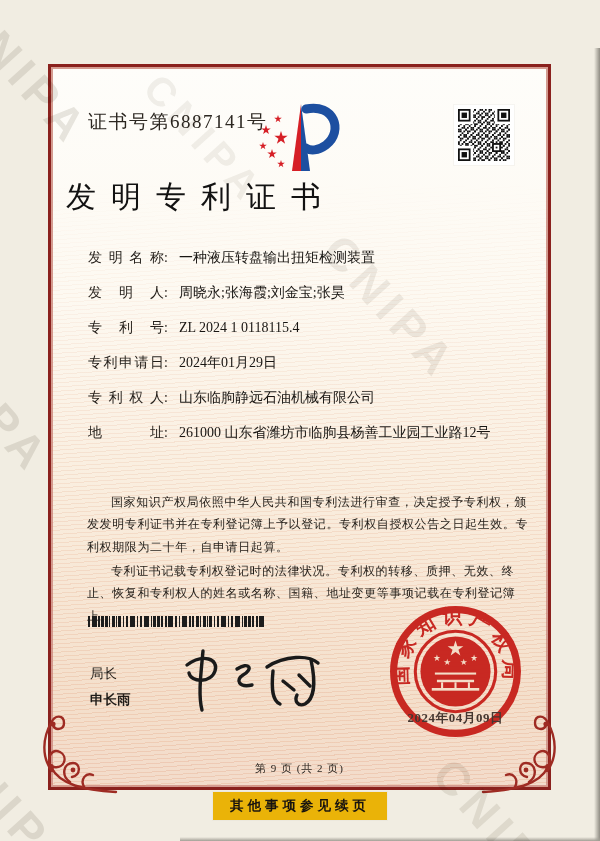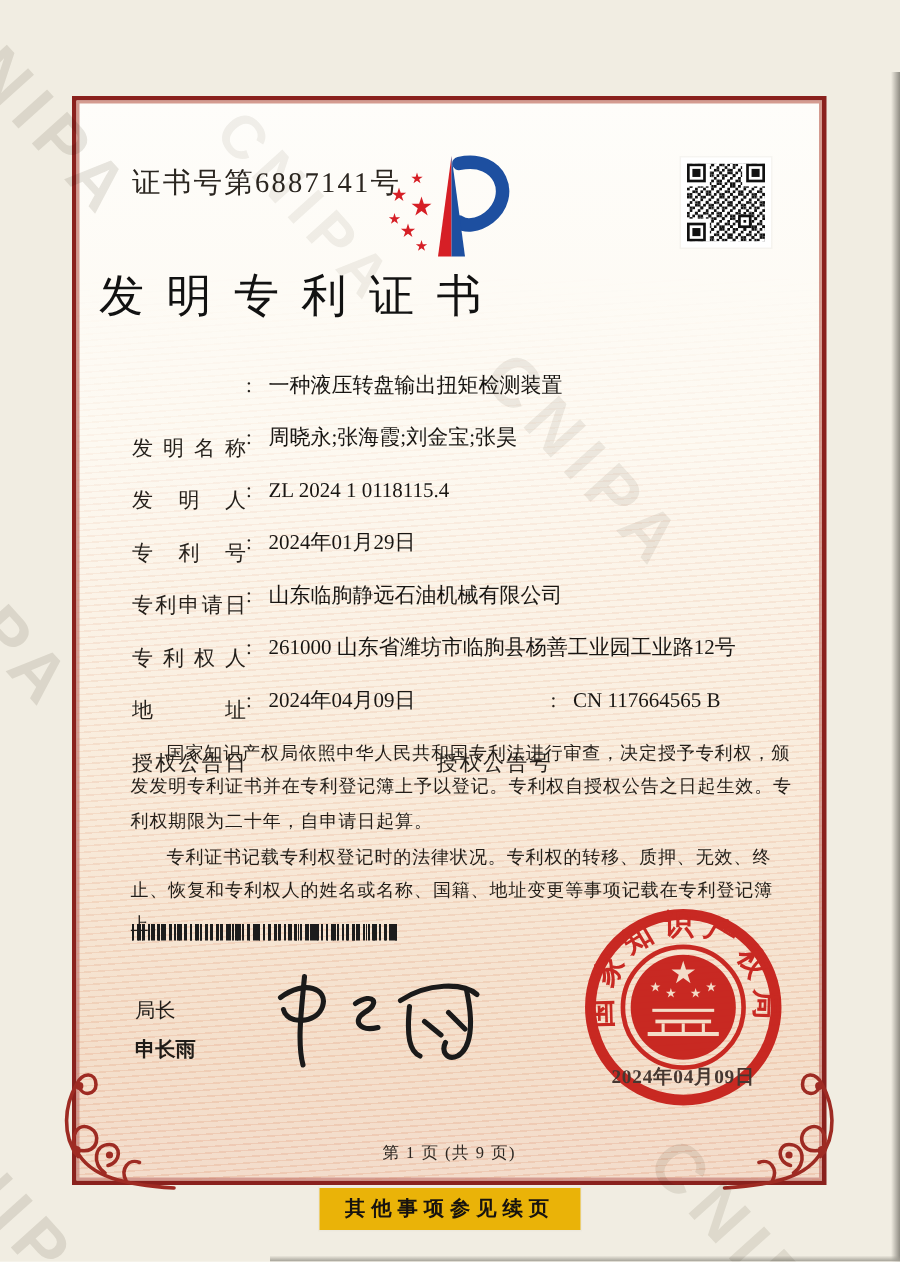--- a/index.html
+++ b/index.html
@@ -33,21 +33,21 @@
   .cert-no{position:absolute;left:37px;top:42px;font-size:19px;letter-spacing:1.5px;color:#2b2620;}
   .logo{position:absolute;left:203px;top:34px;width:92px;height:74px;}
   .qr-box{position:absolute;left:403px;top:38px;width:60px;height:60px;background:#fff;
     display:flex;align-items:center;justify-content:center;box-shadow:0 0 0 1px rgba(0,0,0,.03);}
   .title{position:absolute;left:0;top:110px;width:100%;text-align:left;
     font-size:30px;font-weight:normal;letter-spacing:15px;text-indent:15px;color:#121212;}
   
   .fields{position:absolute;left:37px;top:180px;width:440px;font-size:14px;}
   .row{height:22px;line-height:22px;margin-bottom:13px;white-space:nowrap;}
   .lbl{display:inline-block;width:76px;text-align:justify;text-align-last:justify;
-    vertical-align:top;color:#241f1a;margin-top:42px;}
+    vertical-align:top;color:#241f1a;}
   .colon{display:inline-block;width:9px;color:#241f1a;}
   .val{margin-left:6px;color:#181512;}
   .pair2{margin-left:14px;}
   
   .legal{position:absolute;left:20px;top:424px;width:462px;font-size:12px;
     line-height:1.86;letter-spacing:.6px;color:#221d18;}
   .legal p{margin:0 0 2px 16px;text-indent:2em;}
   
   .barcode{position:absolute;left:37px;top:549px;width:177px;height:11px;
     background-image:
@@ -150,23 +150,20 @@
     </div>
     <div class="row">
       <span class="lbl">专利申请日</span><span class="colon">:</span><span class="val">2024年01月29日</span>
     </div>
     <div class="row">
       <span class="lbl">专利权人</span><span class="colon">:</span><span class="val">山东临朐静远石油机械有限公司</span>
     </div>
     <div class="row">
       <span class="lbl">地址</span><span class="colon">:</span><span class="val">261000 山东省潍坊市临朐县杨善工业园工业路12号</span>
     </div>
-    <div class="row">
-      <span class="lbl">授权公告日</span><span class="colon">:</span><span class="val">2024年04月09日</span><span class="pair2"><span class="lbl">授权公告号</span><span class="colon">:</span><span class="val">CN 117664565 B</span></span>
-    </div>
   </div>
 
   <div class="legal">
     <p>国家知识产权局依照中华人民共和国专利法进行审查，决定授予专利权，颁发发明专利证书并在专利登记簿上予以登记。专利权自授权公告之日起生效。专利权期限为二十年，自申请日起算。</p>
     <p>专利证书记载专利权登记时的法律状况。专利权的转移、质押、无效、终止、恢复和专利权人的姓名或名称、国籍、地址变更等事项记载在专利登记簿上。</p>
   </div>
 
   <div class="barcode"></div>
 
   <div class="sig-title">局长</div>
@@ -227,19 +224,19 @@
       <path d="M78,95 C46,93 22,88 13,70 C8,60 14,51 22,55 C30,59 27,72 16,70"></path>
       <path d="M14,74 C3,60 5,40 13,26 C17,17 26,18 26,26 C26,33 17,34 15,28"></path>
       <path d="M32,85 C23,79 25,66 35,66 C43,66 43,78 34,80"></path>
       <path d="M46,90 C42,82 48,75 55,78"></path>
     </g>
     <circle cx="13" cy="70" r="3" fill="#9e2b23"></circle>
     <circle cx="15" cy="27" r="2.6" fill="#9e2b23"></circle>
     <circle cx="35" cy="73" r="2.4" fill="#9e2b23"></circle>
   </svg>
 
-  <div class="page-num">第 1 页 (共 9 页)</div>
+  <div class="page-num">第 9 页 (共 2 页)</div>
 </div>
 
 <div class="note-box">其他事项参见续页</div>
 
 <div class="edge-right"></div>
 <div class="edge-bottom"></div>
 
 </body></html>

